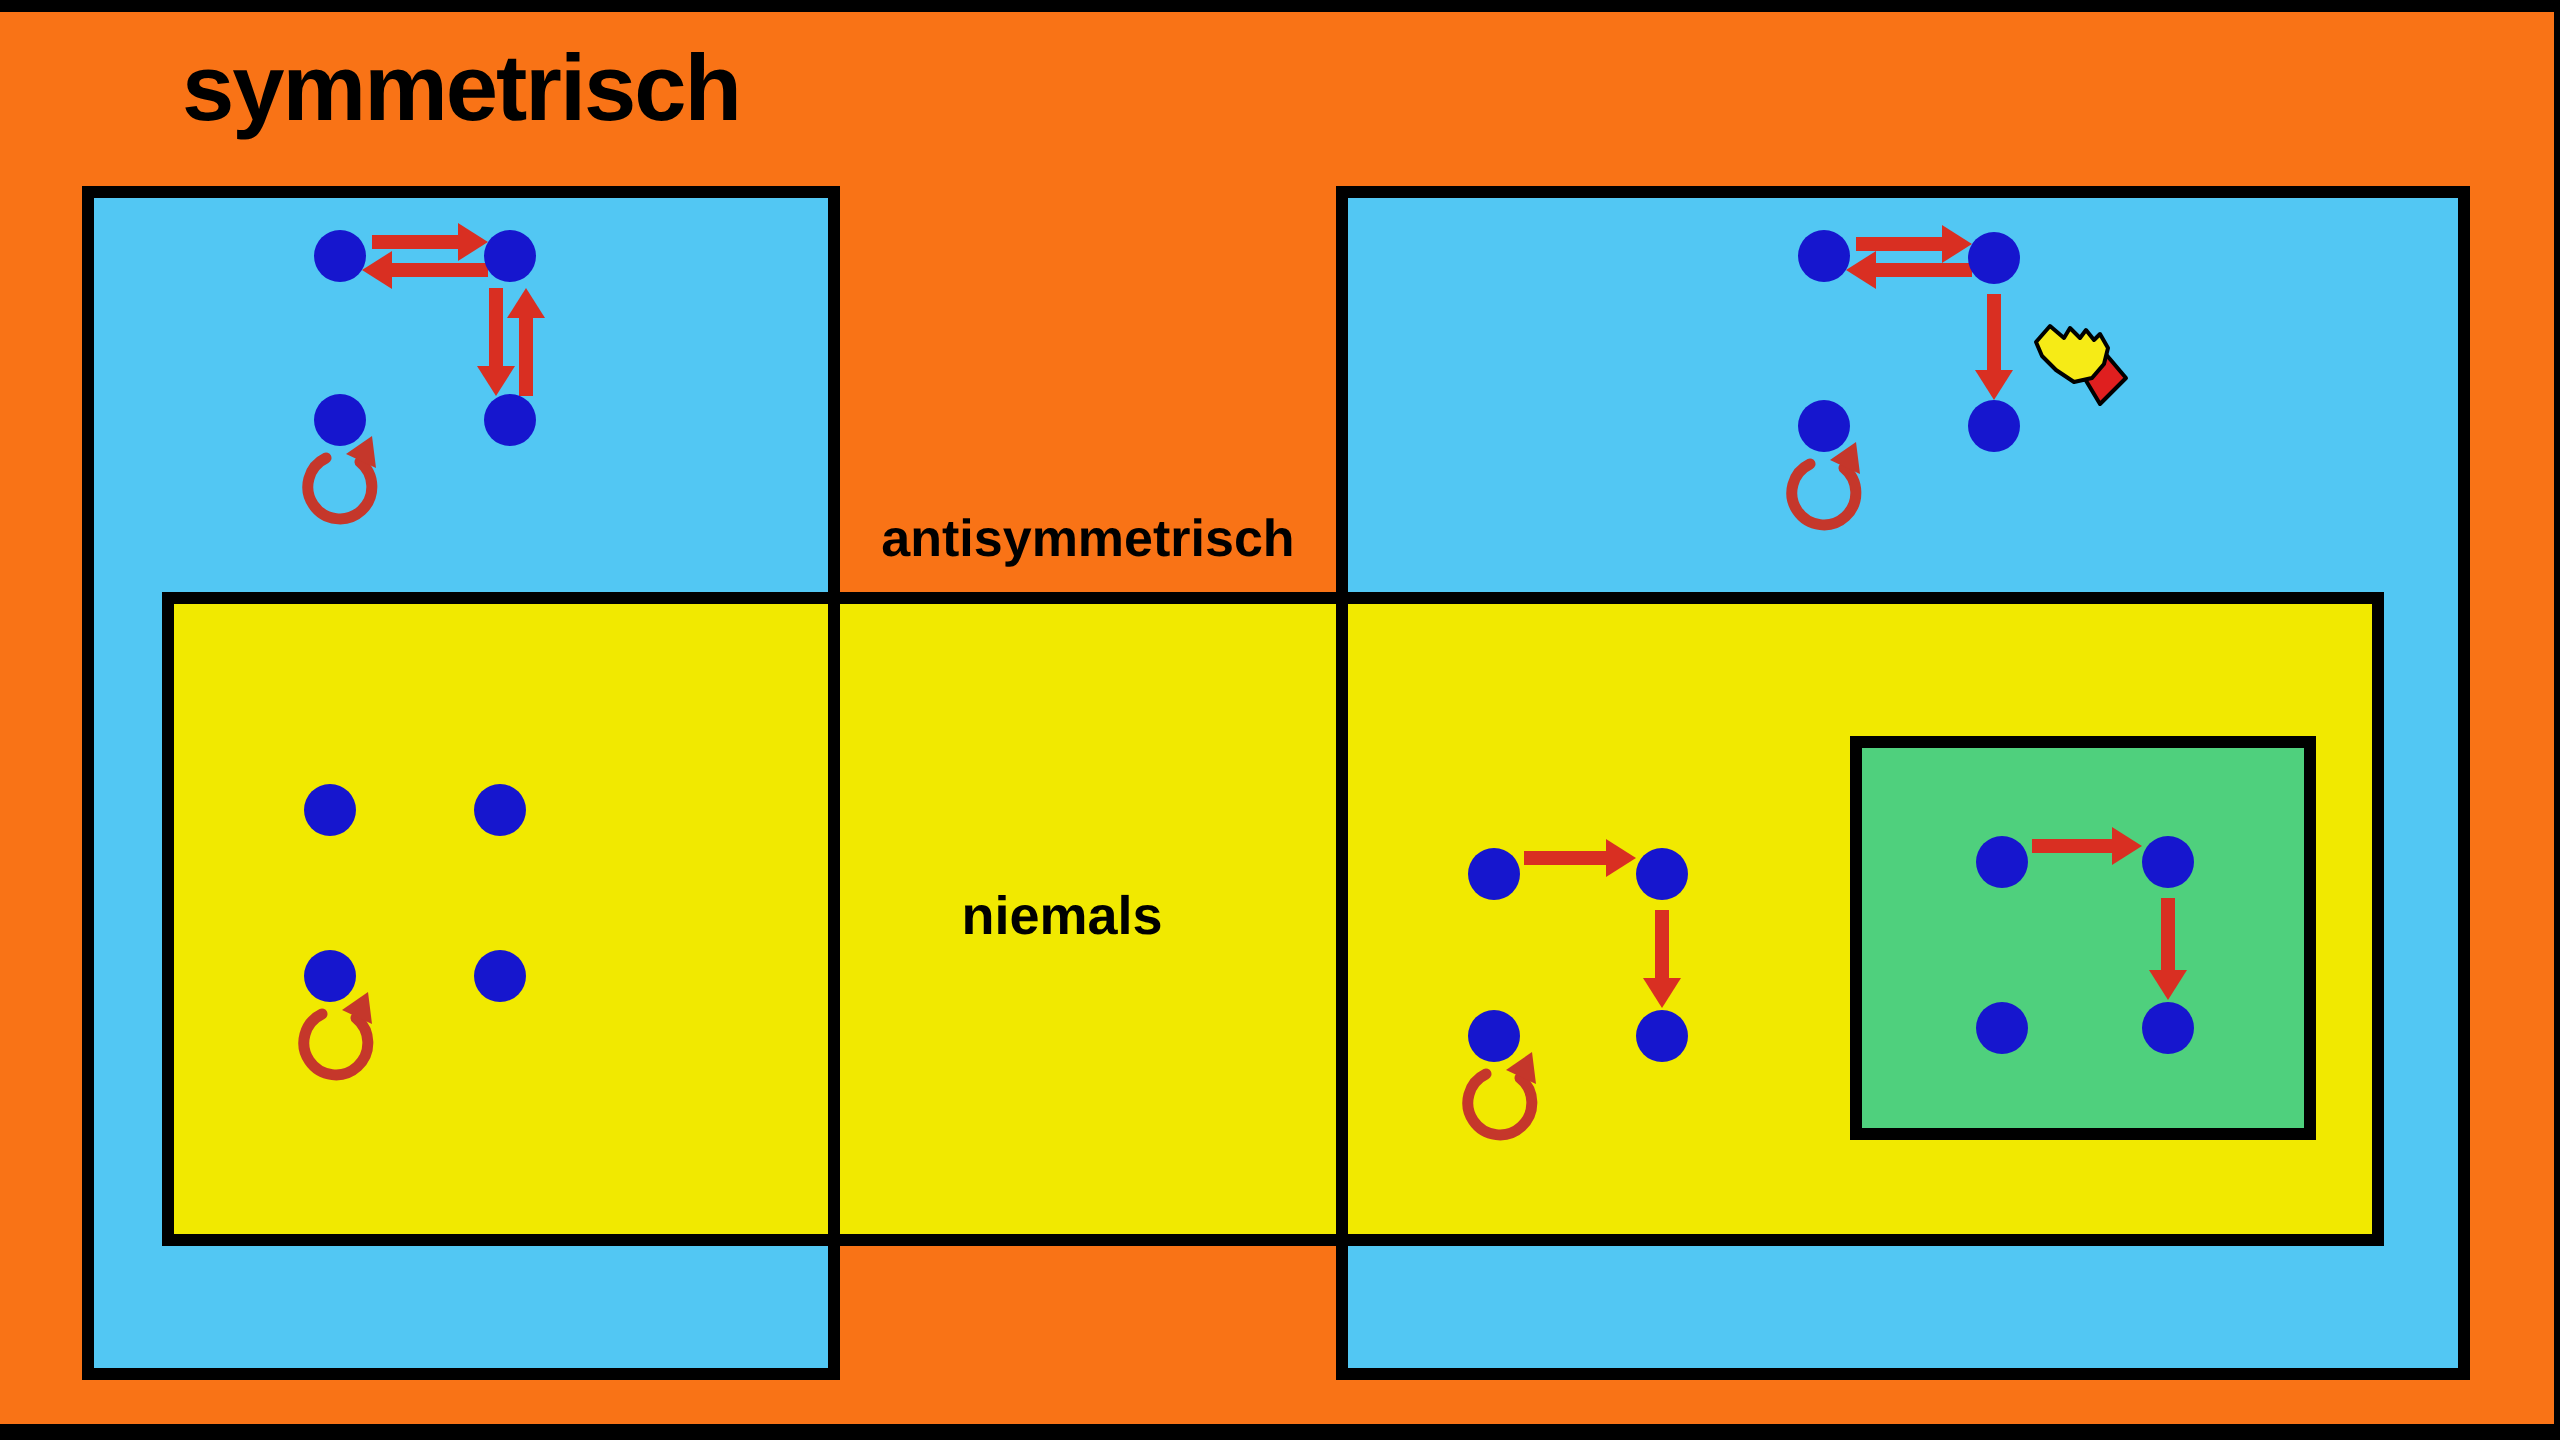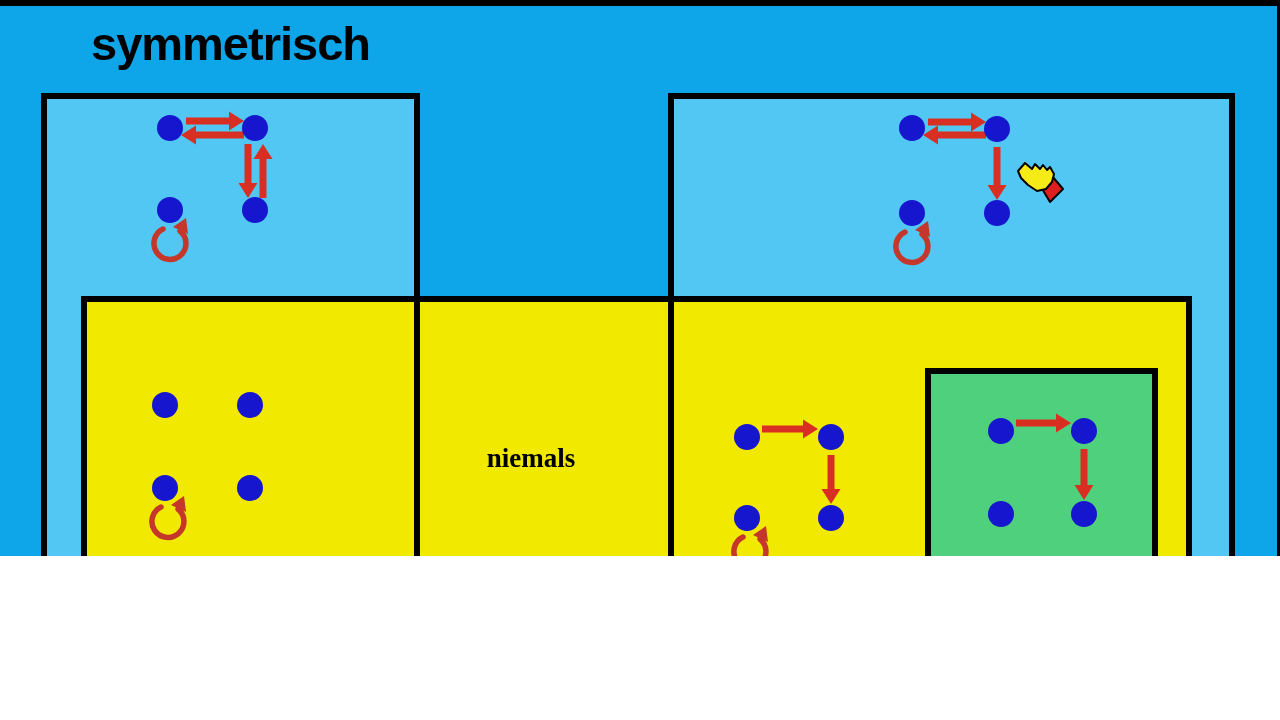--- a/index.html
+++ b/index.html
@@ -1,36 +1,36 @@
 <!DOCTYPE html>
 <html><head>
 <meta charset="utf-8">
 <style>
   html,body{margin:0;padding:0;background:#ffffff;}
-  .stage{position:relative;width:1280px;height:556px;background:#0ea5e9;overflow:hidden;
+  .stage{position:relative;width:1280px;height:720px;background:#f97316;overflow:hidden;
          font-family:"Liberation Sans", sans-serif;}
   .bar{position:absolute;background:#000000;}
   .bar-top{left:0;top:0;width:1280px;height:6px;}
   .bar-bottom{left:0;top:712px;width:1280px;height:8px;}
   .bar-right{left:1277px;top:0;width:3px;height:720px;}
   .title{position:absolute;top:16px;font-size:47px;font-weight:bold;color:#000000;
          text-align:center;letter-spacing:-1px;}
   .title-left{left:41px;width:379px;}
   .title-right{left:668px;width:567px;}
   .box{position:absolute;border:6px solid #000000;box-sizing:border-box;}
   .box-cyan-left{left:41px;top:93px;width:379px;height:597px;background:#52C7F3;z-index:1;}
   .box-cyan-right{left:668px;top:93px;width:567px;height:597px;background:#52C7F3;z-index:1;}
   .band-yellow{left:81px;top:296px;width:1111px;height:327px;background:#F1E900;z-index:2;}
   .box-green{left:925px;top:368px;width:233px;height:202px;background:#4FD07D;z-index:3;}
   .cross-line{position:absolute;width:6px;background:#000000;z-index:3;}
   .cross-left{left:414px;top:296px;height:327px;}
   .cross-right{left:668px;top:296px;height:327px;}
   .lbl{position:absolute;font-weight:bold;color:#000000;text-align:center;z-index:4;}
   .lbl-antisym{left:420px;width:248px;top:254px;font-size:26px;}
-  .lbl-niemals{left:420px;width:222px;top:443px;font-size:27px;font-family:Liberation Serif, serif;}
+  .lbl-niemals{left:420px;width:222px;top:443px;font-size:27px;}
   .lbl-asym{left:925px;width:233px;top:334px;font-size:26px;}
   .overlay{position:absolute;left:0;top:0;width:1280px;height:720px;z-index:5;pointer-events:none;}
 </style>
 </head>
 <body>
 
 <div class="stage">
 
   <div class="bar bar-top"></div>
   <div class="bar bar-bottom"></div>
@@ -38,20 +38,21 @@
 
   <div class="title title-left">symmetrisch</div>
 
   <div class="box box-cyan-left"></div>
   <div class="box box-cyan-right"></div>
   <div class="box band-yellow"></div>
   <div class="cross-line cross-left"></div>
   <div class="cross-line cross-right"></div>
   <div class="box box-green"></div>
 
+  <div class="lbl lbl-antisym">antisymmetrisch</div>
   <div class="lbl lbl-niemals">niemals</div>
 
   <svg class="overlay" viewBox="0 0 1280 720">
     <g id="relations-layer">
         <line x1="186" y1="121" x2="232" y2="121" stroke="#D92F22" stroke-width="7"></line>
         <polygon points="244,121 229,130.5 229,111.5" fill="#D92F22"></polygon>
         <line x1="244" y1="135" x2="193" y2="135" stroke="#D92F22" stroke-width="7"></line>
         <polygon points="181,135 196,125.5 196,144.5" fill="#D92F22"></polygon>
         <line x1="248" y1="144" x2="248" y2="186" stroke="#D92F22" stroke-width="7"></line>
         <polygon points="248,198 238.5,183 257.5,183" fill="#D92F22"></polygon>

